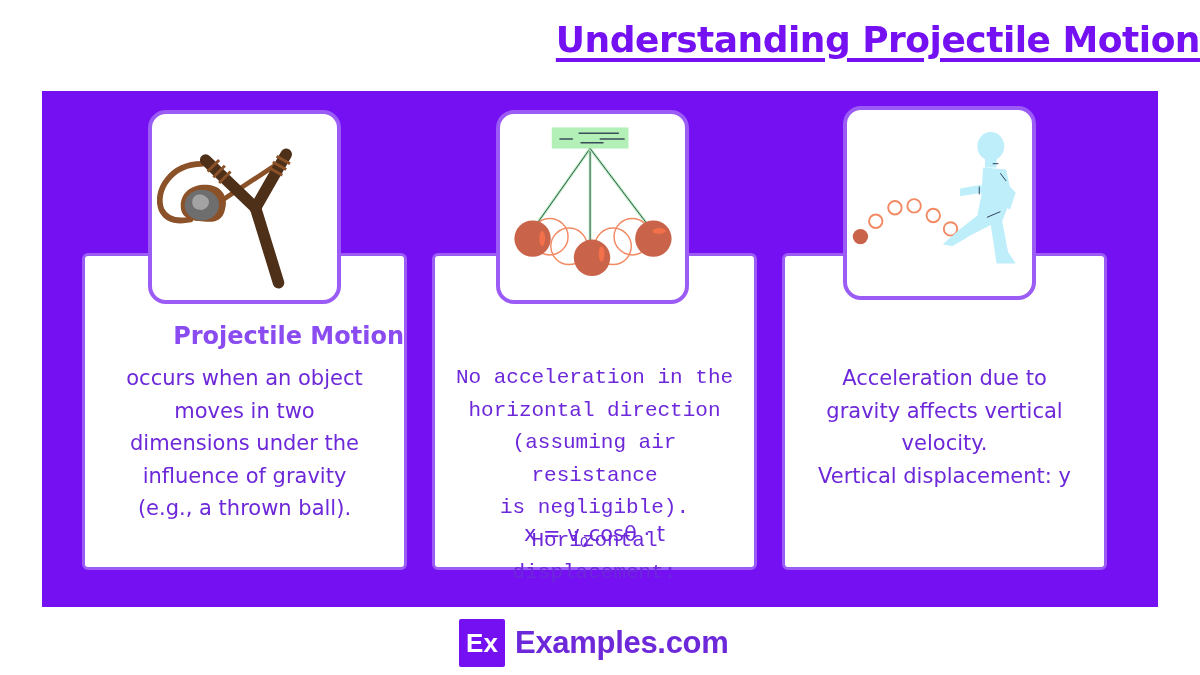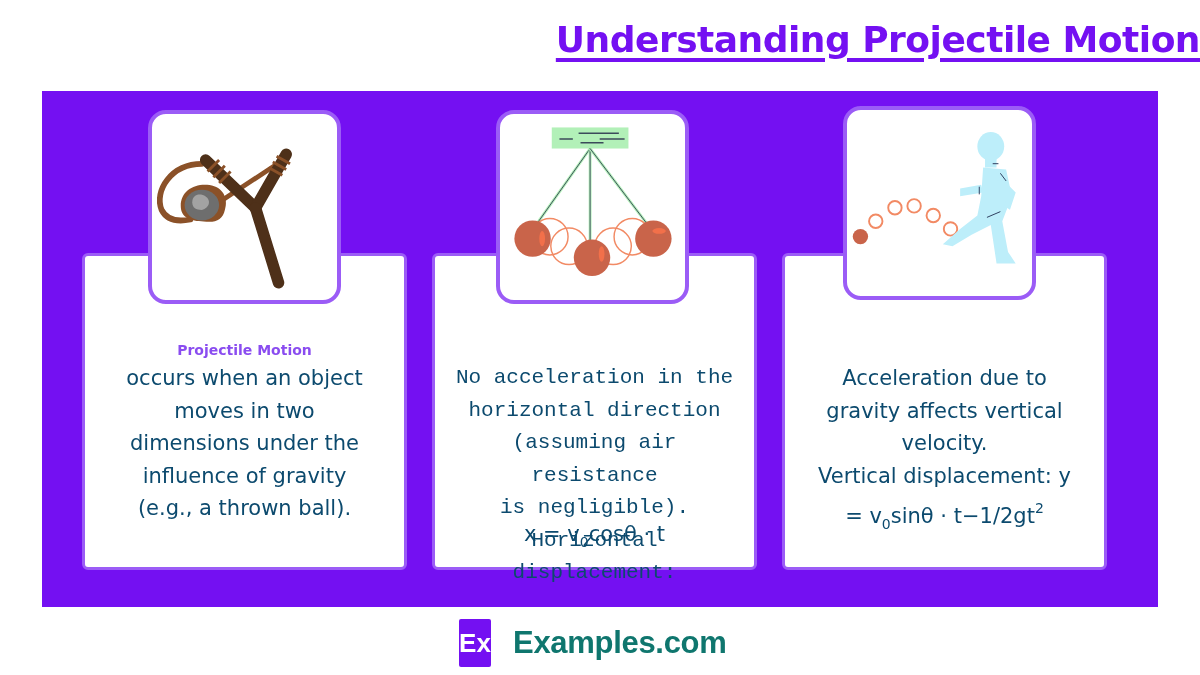--- a/index.html
+++ b/index.html
@@ -2,25 +2,25 @@
 <html><head>
 <meta charset="utf-8">
 <style>
   html, body { margin:0; padding:0; }
   body { width:1200px; height:675px; background:#ffffff; position:relative; overflow:hidden; font-family:"DejaVu Sans", sans-serif; }
   .title { position:absolute; left:0; top:6px; width:1200px; text-align:right; font-family:"DejaVu Sans", sans-serif; font-weight:bold; font-size:36px; line-height:68px; color:#7410f2; text-decoration:underline; text-decoration-thickness:4px; text-underline-offset:6px; letter-spacing:-0.5px; }
   .panel { position:absolute; left:42px; top:91px; width:1116px; height:516px; background:#7410f2; }
   .card { position:absolute; top:253px; height:317px; width:325px; background:#ffffff; border:3px solid #9b5cf6; border-radius:6px; box-sizing:border-box; }
   .imgbox { position:absolute; width:193px; height:194px; background:#ffffff; border:4px solid #9b5cf6; border-radius:18px; box-sizing:border-box; overflow:hidden; }
   .imgbox svg { position:absolute; left:0; top:0; width:100%; height:100%; }
-  .card-title { position:absolute; left:0; width:100%; text-align:center; font-family:"DejaVu Sans", sans-serif; font-weight:bold; font-size:14px; color:#8a4cf0;margin-top:20px; }
-  .card-text { position:absolute; left:10px; right:10px; text-align:center; font-family:"DejaVu Sans", sans-serif; font-size:21px; line-height:32.5px; color:#0c4a6e; white-space:pre-line; }
+  .card-title { position:absolute; left:0; width:100%; text-align:right; font-family:"DejaVu Sans", sans-serif; font-weight:bold; font-size:24px; color:#8a4cf0; }
+  .card-text { position:absolute; left:10px; right:10px; text-align:center; font-family:"DejaVu Sans", sans-serif; font-size:21px; line-height:32.5px; color:#6d28d9; white-space:pre-line; }
   .footer { position:absolute; left:459px; top:619px; height:48px; display:flex; align-items:center; }
-  .logo-badge { width:32px; height:48px; background:#7410f2; color:#ffffff; font-family:"Liberation Sans", sans-serif; font-weight:bold; font-size:26px; display:flex; align-items:center; justify-content:center; border-radius:2px; }
-  .logo-text { margin-left:22px; font-family:"Liberation Sans", sans-serif; font-weight:bold; font-size:31px; color:#0f766e; letter-spacing:-0.3px; }
+  .logo-badge { width:46px; height:48px; background:#7410f2; color:#ffffff; font-family:"Liberation Sans", sans-serif; font-weight:bold; font-size:26px; display:flex; align-items:center; justify-content:center; border-radius:2px; }
+  .logo-text { margin-left:10px; font-family:"Liberation Sans", sans-serif; font-weight:bold; font-size:31px; color:#6d28d9; letter-spacing:-0.3px; }
   sub.s { font-size:14px; vertical-align:-6px; }
   sup.s { font-size:14px; vertical-align:10px; }
 </style>
 </head>
 <body>
 
 <div class="title">Understanding Projectile Motion</div>
 
 <div class="panel"></div>
 
@@ -40,21 +40,20 @@
 is negligible).
 Horizontal displacement:</div>
   <div class="card-text" style="top:262px;text-align:center;"><span>x = v</span><sub class="s">0</sub><span>cosθ · t</span></div>
 </div>
 
 <div class="card" style="left:782px;">
   <div class="card-text" style="top:106px;">Acceleration due to
 gravity affects vertical
 velocity.
 Vertical displacement: y</div>
-  <div class="card-text" style="top:236px;"><span>= v</span><sub class="s">0</sub><span>sinθ · t−1/2gt</span><sup class="s">2</sup></div>
 </div>
 
 <div class="imgbox" style="left:148px; top:110px;">
   <svg viewBox="0 0 193 194">
 
     <path d="M52 52 C20 52, 2 80, 10 100 C16 112, 30 112, 40 110" fill="none" stroke="#8b5128" stroke-width="6" stroke-linecap="round"></path>
     <path d="M70 92 L140 46" stroke="#8b5128" stroke-width="5" stroke-linecap="round"></path>
 
     <path d="M30 96 C30 80, 44 72, 60 74 C74 76, 80 88, 76 100 C74 110, 66 114, 54 112 C40 112, 30 108, 30 96 Z" fill="#8b5128"></path>
     <ellipse cx="52" cy="95" rx="18" ry="16" fill="#6e6e6e"></ellipse>

